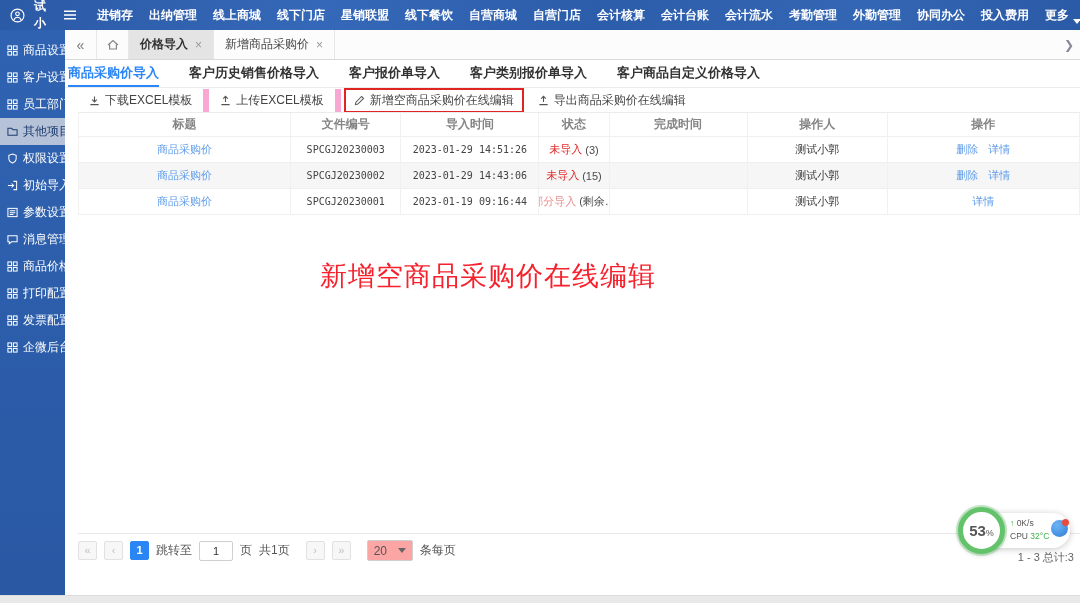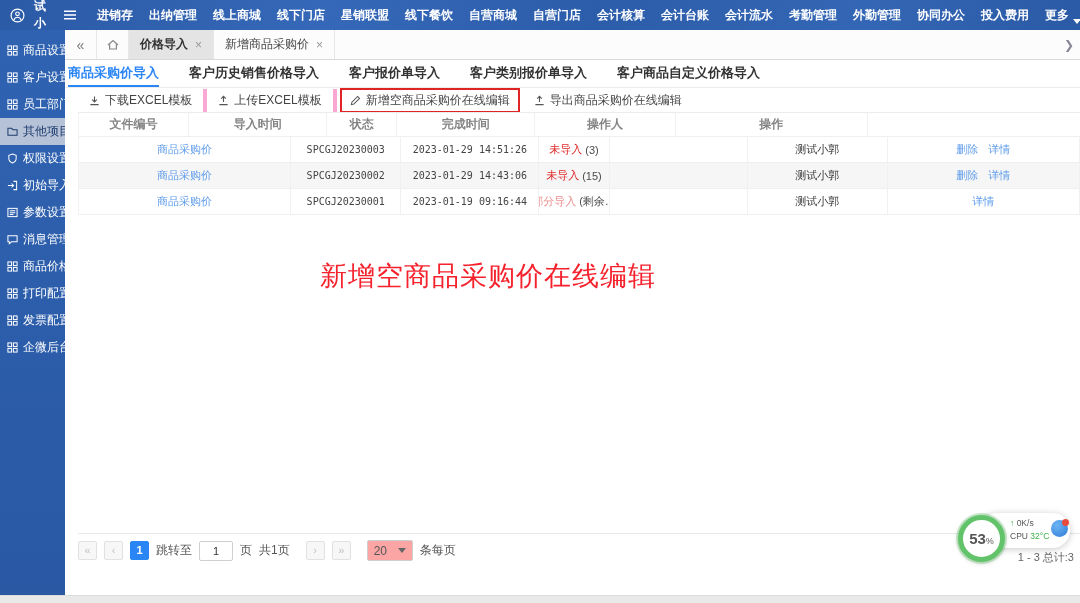--- a/index.html
+++ b/index.html
@@ -41,21 +41,21 @@
 
   .subtabs { position:absolute; left:0; top:30px; width:100%; height:28px; display:flex;
     gap:30px; padding-left:3px; align-items:stretch; border-bottom:1px solid #ededed;
     font-size:13px; font-weight:bold; color:#333; }
   .subtab { display:flex; align-items:center; border-bottom:2px solid transparent; cursor:pointer; }
   .subtab.active { color:#2a85f5; border-bottom-color:#2a85f5; }
 
   .toolbar { position:absolute; left:0; top:58px; width:100%; height:24px; display:flex;
     align-items:center; padding-left:13px; font-size:12px; color:#444; }
   .tb-btn { display:flex; align-items:center; gap:5px; padding:3px 11px; cursor:pointer;
-    border-right:4px solid #f9a8d4; white-space:nowrap; }
+    border-right:6px solid #f9a8d4; white-space:nowrap; }
   .tb-btn.hl { border:2px solid #e02323; padding:2px 8px; margin:0 3px; }
   .tb-btn:last-child { border-right:none; }
 
   
   .grid { position:absolute; left:13px; right:0; top:82px; border-top:1px solid #ececec;
     border-left:1px solid #f1f1f1; }
   .trow { display:flex; align-items:center; height:26px; border-bottom:1px solid #efefef;
     font-size:11px; color:#333; text-align:center; }
   .trow.head { height:24px; font-size:12px; color:#848484; font-weight:bold; }
   .trow.alt { background:#f6f6f6; }
@@ -87,21 +87,21 @@
     border-top:5px solid #666; }
   .pg-gap { width:2px; }
 
   .summary { position:absolute; right:6px; top:520px; font-size:11px; color:#666; }
 
   
   .mon-pill { position:absolute; left:915px; top:483px; width:90px; height:35px; background:#fff;
     border-radius:18px; box-shadow:0 1px 7px rgba(0,0,0,.22); }
   .mon-circle { position:absolute; left:893px; top:477px; width:47px; height:47px; border-radius:50%;
     background:#fff; border:5px solid #62c36a; box-shadow:0 0 0 2px rgba(98,195,106,.35), 0 1px 5px rgba(0,0,0,.2);
-    display:flex; align-items:center; justify-content:center; font-size:15px; color:#555; font-weight:bold;margin-top:8px; }
+    display:flex; align-items:center; justify-content:center; font-size:15px; color:#555; font-weight:bold; }
   .mon-circle .pct { font-size:9px; font-weight:normal; margin-top:4px; }
   .mon-stats { position:absolute; left:945px; top:487px; width:42px; font-size:8.5px; color:#555;
     line-height:13px; white-space:nowrap; }
   .mon-stats .g { color:#3cb04b; }
   .mon-ball { position:absolute; left:986px; top:490px; width:17px; height:17px; border-radius:50%;
     background:radial-gradient(circle at 35% 30%, #6db4f5, #2f7bd6); }
   .mon-ball::after { content:""; position:absolute; right:-1px; top:-1px; width:7px; height:7px;
     border-radius:50%; background:#e84b3c; }
 
   .footer-strip { position:absolute; left:0; top:595px; width:1080px; height:8px; background:#e9e9e9;
@@ -302,20 +302,21 @@
       <div class="tb-btn">
         <svg width="11" height="11" viewBox="0 0 12 12" fill="none" stroke="#555" stroke-width="1.2">
             <path d="M6 7.5v-6M3.5 4L6 1.5 8.5 4M1.5 10.5h9"></path>
           </svg>
         <span>导出商品采购价在线编辑</span>
       </div>
     </div>
 
     <div class="grid">
       <div class="trow head">
+        <div class="cell c1">标题</div>
         <div class="cell c2">文件编号</div>
         <div class="cell c3">导入时间</div>
         <div class="cell c4">状态</div>
         <div class="cell c5">完成时间</div>
         <div class="cell c6">操作人</div>
         <div class="cell c7">操作</div>
       </div>
 
       <div class="trow">
         <div class="cell c1">

